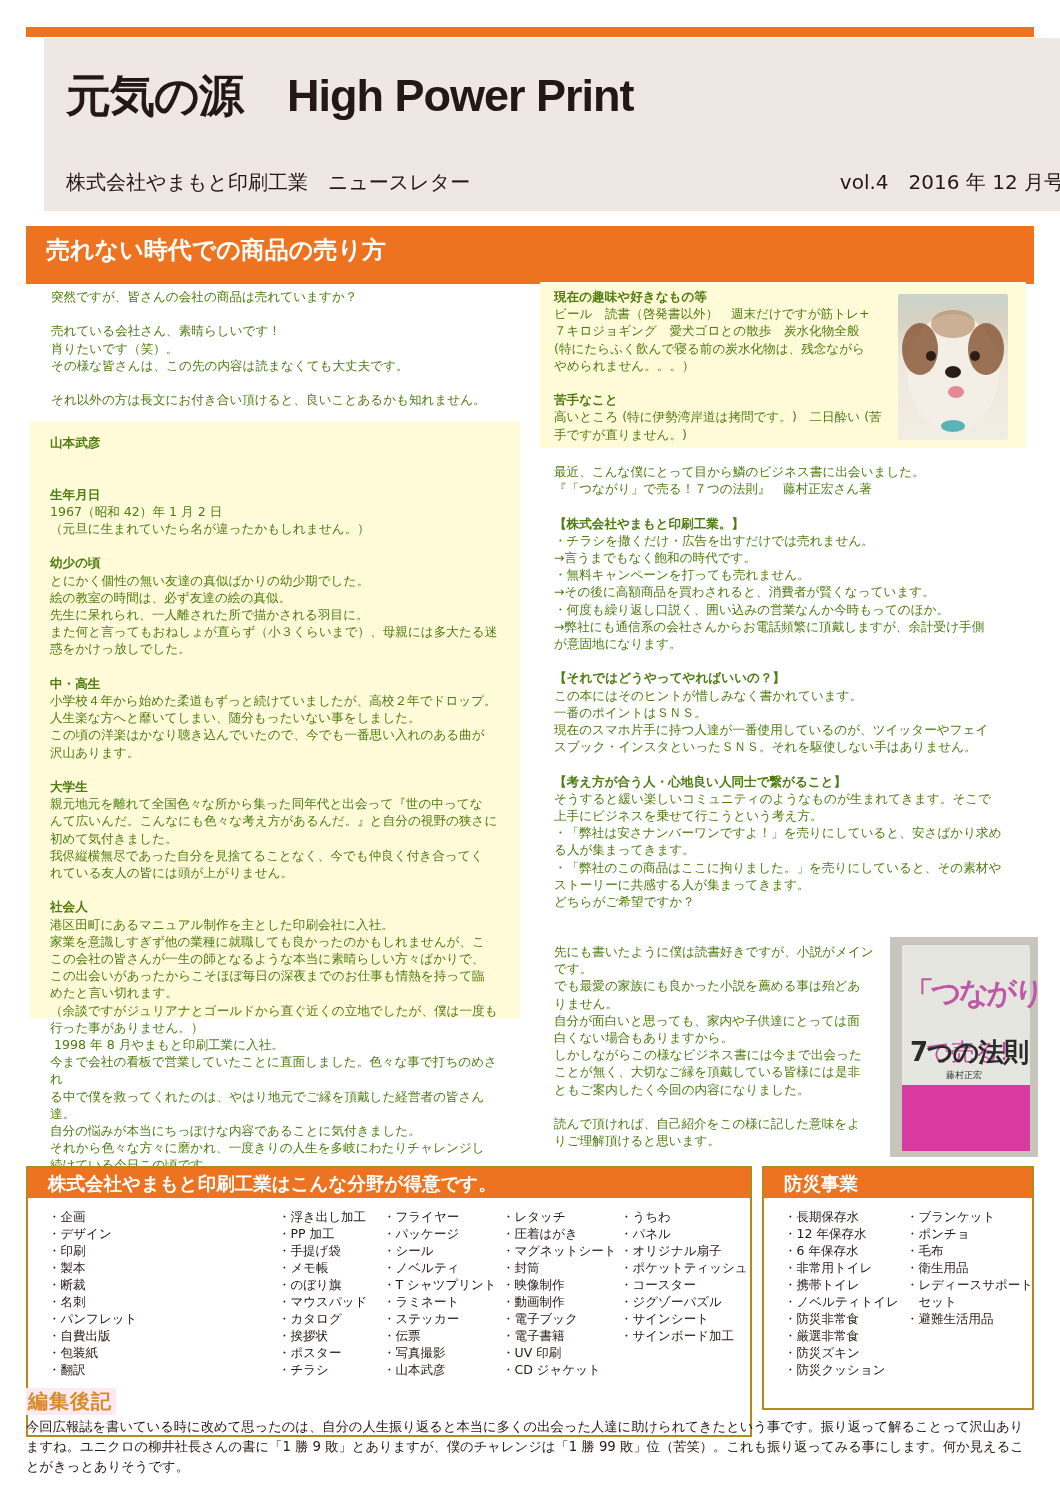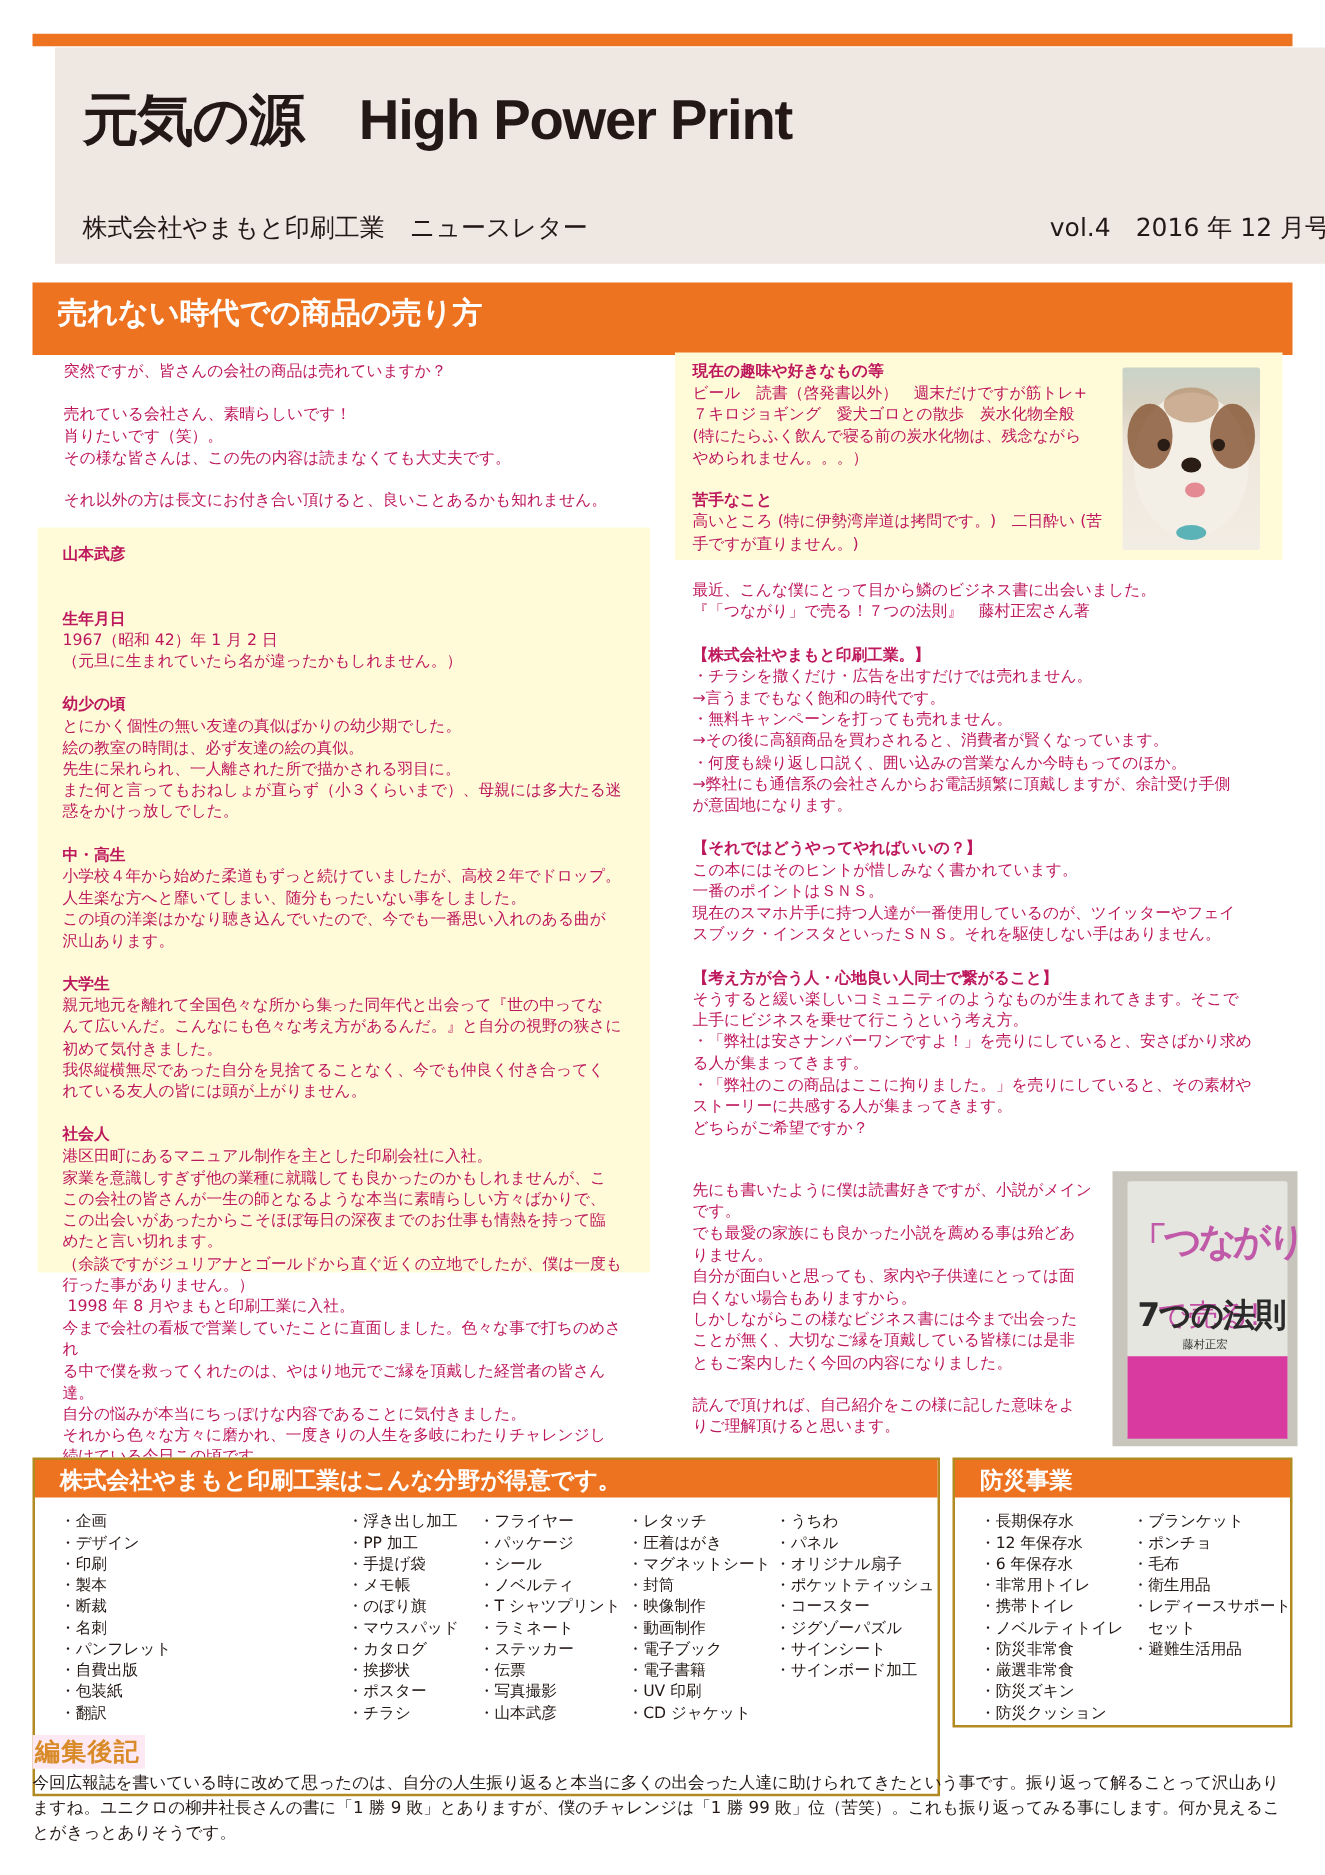--- a/index.html
+++ b/index.html
@@ -8,21 +8,21 @@
 
   .top-bar { position: absolute; left: 26px; top: 27px; width: 1008px; height: 10px; background: #ed7320; }
   .masthead { position: absolute; left: 44px; top: 38px; width: 1044px; height: 173px; background: #efe7e2; }
   .masthead .title { position: absolute; left: 22px; top: 28px; font-family: "Liberation Sans", sans-serif; font-weight: bold; font-size: 45px; letter-spacing: -1px; color: #231815; white-space: nowrap; }
   .masthead .subtitle { position: absolute; left: 22px; top: 131px; font-size: 20px; color: #231815; white-space: nowrap; }
   .masthead .issue { position: absolute; right: 24px; top: 131px; font-size: 20px; color: #231815; white-space: nowrap; }
 
   .section-band { position: absolute; left: 26px; top: 226px; width: 1008px; height: 58px; background: #ed7320; }
   .section-band .label { position: absolute; left: 20px; top: 8px; color: #fff; font-weight: bold; font-size: 24px; white-space: nowrap; }
 
-  .txt { font-size: 12.6px; line-height: 17.2px; color: #be185d; }
+  .txt { font-size: 12.6px; line-height: 17.2px; color: #4d7c0f; }
   .txt p { white-space: pre-wrap; }
   .txt .h { font-weight: bold; }
   .gap { height: 17.2px; }
 
   .intro { position: absolute; left: 51px; top: 288px; width: 470px; }
   .profile { position: absolute; left: 30px; top: 422px; width: 490px; height: 596px; background: #fffbd9; padding: 12px 20px 4px 20px; }
   .hobby { position: absolute; left: 540px; top: 282px; width: 486px; height: 166px; background: #fffbd9; }
   .hobby .hobby-text { position: absolute; left: 14px; top: 6px; width: 340px; }
   .dog-photo { position: absolute; left: 898px; top: 294px; width: 110px; height: 146px; border-radius: 2px; overflow: hidden; background: linear-gradient(180deg, #c9d3c8 0%, #d8d2c3 20%, #efe7dc 45%, #f2ede4 100%); }
   .right-body { position: absolute; left: 554px; top: 463px; width: 470px; }
@@ -32,21 +32,21 @@
   .book-cover .bt1 { position: absolute; left: 2px; top: 28px; font-size: 30px; font-weight: bold; color: #c05aa8; letter-spacing: -3px; white-space: nowrap; }
   .book-cover .bt2 { position: absolute; left: 24px; top: 68px; font-size: 24px; font-weight: normal; color: #c24fa5; white-space: nowrap; margin-top: 23px; }
   .book-cover .bt3 { position: absolute; left: 8px; top: 90px; font-size: 26px; font-weight: bold; color: #2a2a2a; white-space: nowrap; letter-spacing: -1px; }
   .book-cover .bt4 { position: absolute; left: 44px; top: 124px; font-size: 9px; color: #333; white-space: nowrap; }
   .book-cover .band { position: absolute; left: 0; top: 140px; width: 128px; height: 66px; background: #d83aa0; }
 
   .box { position: absolute; border: 2px solid #b28a20; background: #fff; }
   .box .band { position: absolute; left: 0; top: 0; right: 0; height: 30px; background: #ed7320; }
   .box .band .label { position: absolute; left: 20px; top: 3px; color: #fff; font-size: 18.5px; font-weight: bold; white-space: nowrap; }
   .skills { left: 26px; top: 1166px; width: 726px; height: 271px; }
-  .disaster { left: 762px; top: 1166px; width: 272px; height: 216px; }
+  .disaster { left: 762px; top: 1166px; width: 272px; height: 244px; }
   .list-col { position: absolute; top: 40px; font-size: 12.5px; line-height: 17px; color: #231815; }
   .list-col li { list-style: none; white-space: nowrap; }
 
   .editor { position: absolute; left: 26px; top: 1388px; width: 1010px; }
   .editor .etitle { display: inline-block; font-size: 20px; font-weight: bold; color: #d98b2a; background: #fde9f3; padding: 0 4px 0 2px; letter-spacing: 1px; }
   .editor .ebody { font-size: 13.3px; line-height: 20px; margin-top: 2px; white-space: normal; }
 </style>
 </head>
 <body>
 

